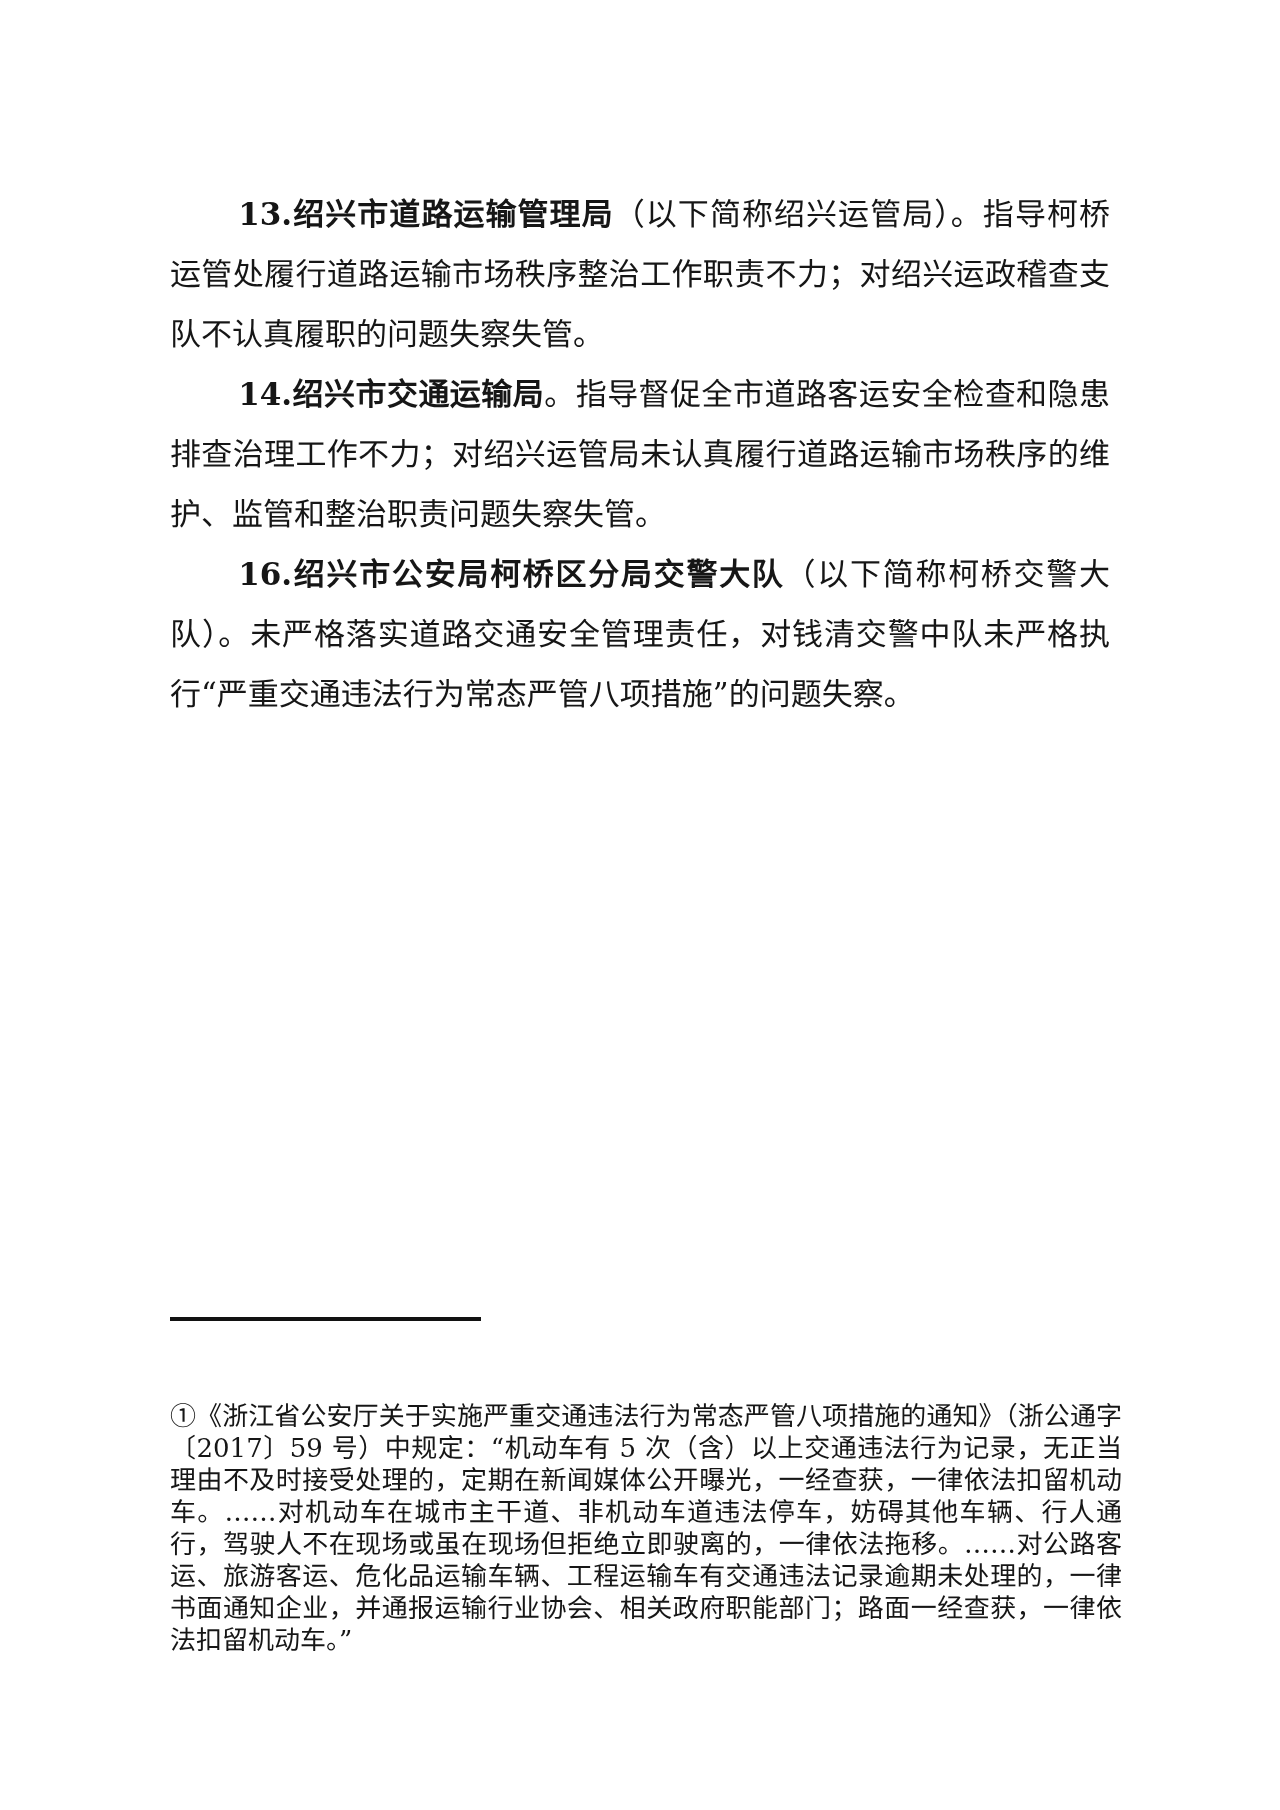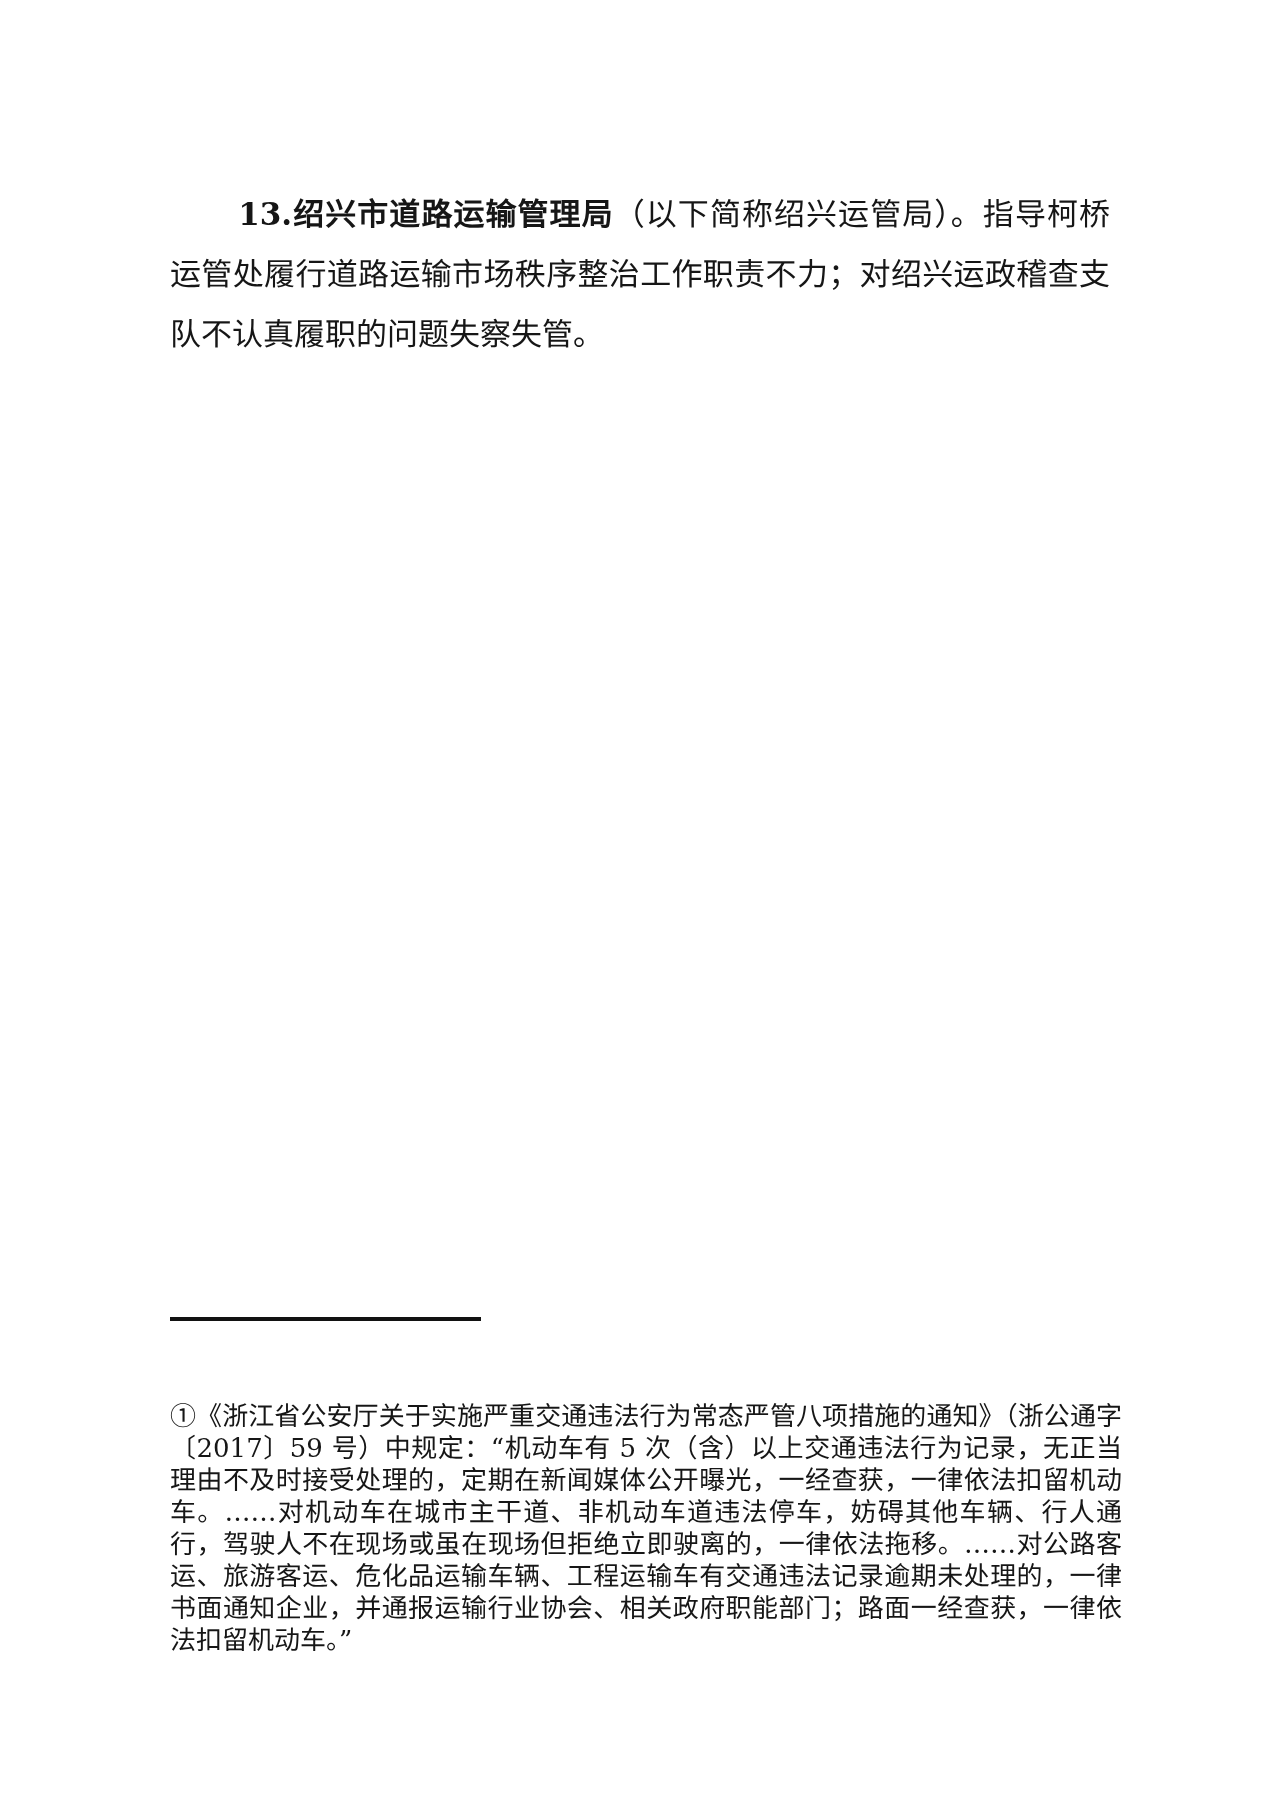--- a/index.html
+++ b/index.html
@@ -69,22 +69,24 @@
 </style>
 </head>
 <body>
 
 <div class="page">
 
   <div class="doc-body">
 
     <p><span class="b">13.</span><span class="b">绍兴市道路运输管理局</span><span>（以下简称绍兴运管局）。指导柯桥运管处履行道路运输市场秩序整治工作职责不力；对绍兴运政稽查支队不认真履职的问题失察失管。</span><sup class="fn-ref"></sup><span></span></p>
 
+    <p><span class="b">14.</span><span class="b">绍兴市交通运输局</span><span>。指导督促全市道路客运安全检查和隐患排查治理工作不力；对绍兴运管局未认真履行道路运输市场秩序的维护、监管和整治职责问题失察失管。</span><sup class="fn-ref"></sup><span></span></p>
 
 
+    <p><span class="b">16.</span><span class="b">绍兴市公安局柯桥区分局交警大队</span><span>（以下简称柯桥交警大队）。未严格落实道路交通安全管理责任，对钱清交警中队未严格执行“严重交通违法行为常态严管八项措施”的问题失察。</span><sup class="fn-ref"></sup><span></span></p>
 
 
 
   </div>
 
   <div class="footnote-sep"></div>
 
   <div class="footnote"><span>①</span><span>《浙江省公安厅关于实施严重交通违法行为常态严管八项措施的通知》（浙公通字〔2017〕59 号）中规定：“机动车有 5 次（含）以上交通违法行为记录，无正当理由不及时接受处理的，定期在新闻媒体公开曝光，一经查获，一律依法扣留机动车。……对机动车在城市主干道、非机动车道违法停车，妨碍其他车辆、行人通行，驾驶人不在现场或虽在现场但拒绝立即驶离的，一律依法拖移。……对公路客运、旅游客运、危化品运输车辆、工程运输车有交通违法记录逾期未处理的，一律书面通知企业，并通报运输行业协会、相关政府职能部门；路面一经查获，一律依法扣留机动车。”</span></div>
 
 

